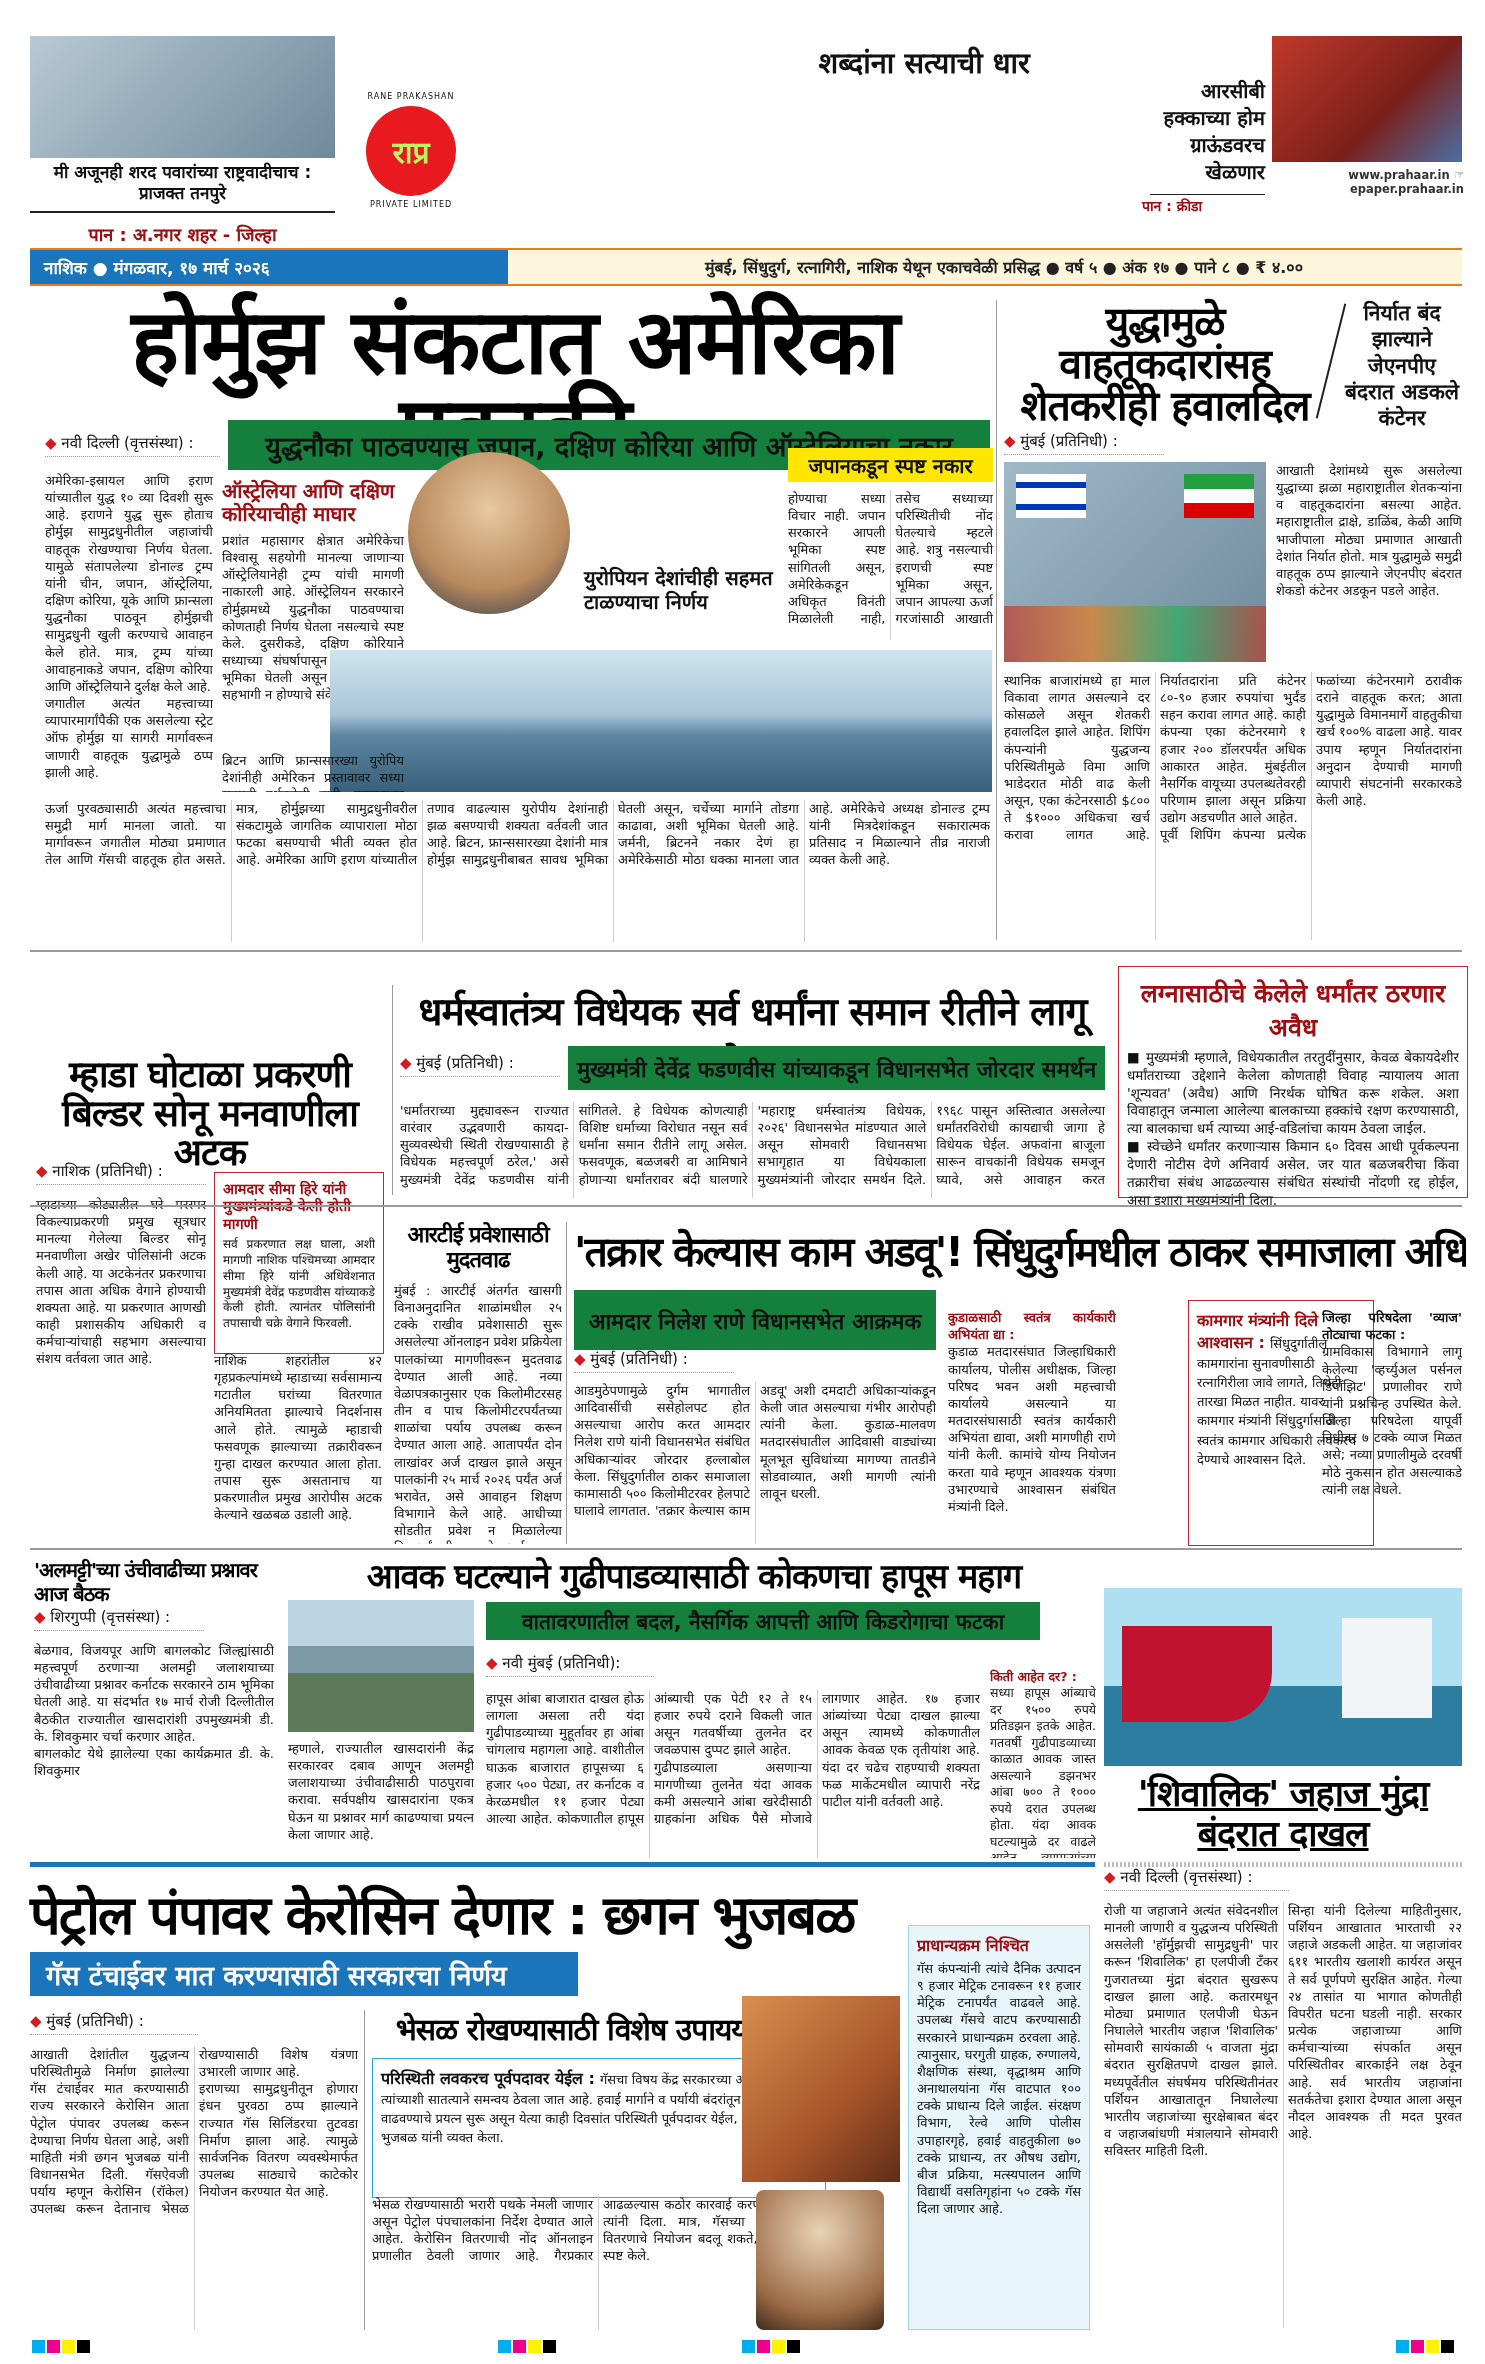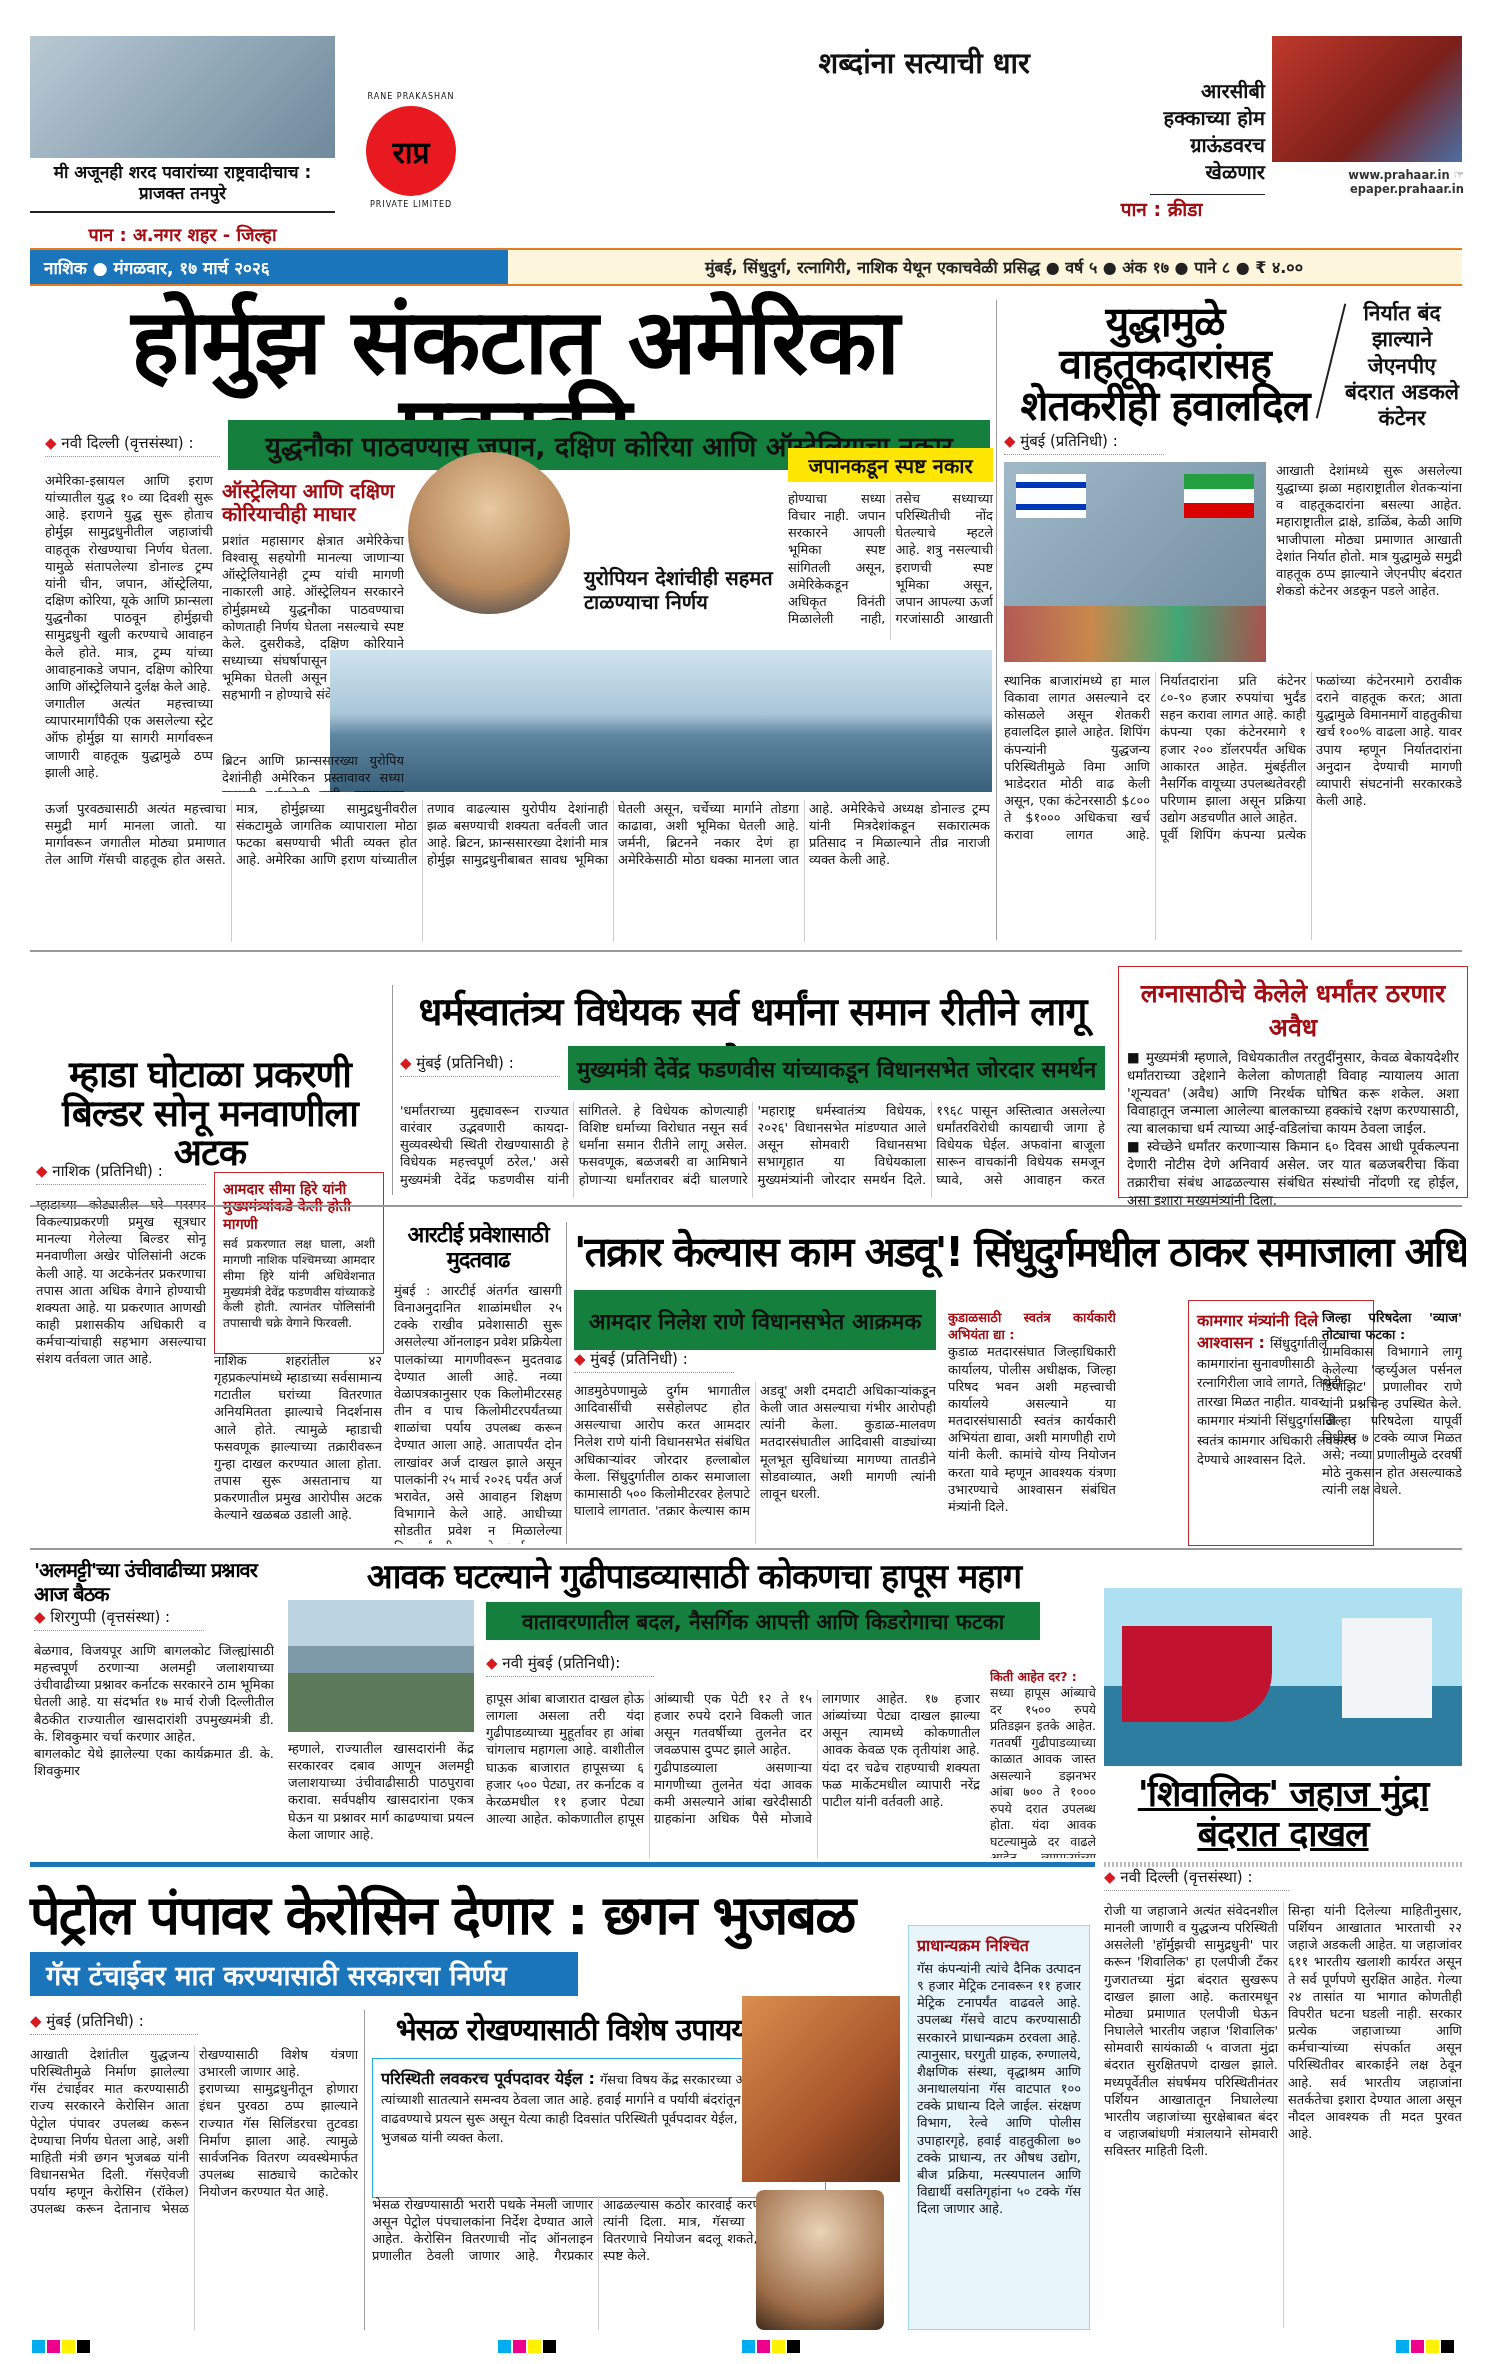--- a/index.html
+++ b/index.html
@@ -28,27 +28,27 @@
 
 <div id="page">
 
   <div class="abs ph" style="left:30px;top:36px;width:305px;height:122px;"></div>
   <div class="abs" style="left:30px;top:162px;width:305px;font-size:17px;font-weight:bold;text-align:center;line-height:1.25;border-bottom:2px solid #222;padding-bottom:6px;">मी अजूनही शरद पवारांच्या राष्ट्रवादीचाच : प्राजक्त तनपुरे</div>
   <div class="abs redhead" style="left:30px;top:222px;width:305px;font-size:18px;text-align:center;">पान : अ.नगर शहर - जिल्हा</div>
 
   <div class="abs" style="left:690px;top:42px;width:340px;font-size:29px;font-weight:bold;text-align:right;">शब्दांना सत्याची धार</div>
 
   <div class="abs" style="left:352px;top:92px;width:118px;height:118px;">
-    <div class="abs" style="left:14px;top:14px;width:90px;height:90px;border-radius:50%;background:#e8191f;display:flex;align-items:center;justify-content:center;color:#000000;font-weight:bold;font-size:30px;">राप्र</div>
+    <div class="abs" style="left:14px;top:14px;width:90px;height:90px;border-radius:50%;background:#e8191f;display:flex;align-items:center;justify-content:center;color:#bef264;font-weight:bold;font-size:30px;">राप्र</div>
     <div class="abs" style="left:0;top:0;width:118px;text-align:center;font-size:8px;letter-spacing:1px;color:#111;">RANE PRAKASHAN</div>
     <div class="abs" style="left:0;top:108px;width:118px;text-align:center;font-size:8px;letter-spacing:1px;color:#111;">PRIVATE LIMITED</div>
   </div>
 
   <div class="abs" style="left:1150px;top:78px;width:115px;font-size:20px;font-weight:bold;text-align:right;line-height:1.35;border-bottom:1.5px solid #222;padding-bottom:8px;">आरसीबी हक्काच्या होम ग्राऊंडवरच खेळणार</div>
-  <div class="abs redhead" style="left:1104px;top:196px;width:115px;font-size:19px;text-align:center;">पान : क्रीडा</div>
+  <div class="abs redhead" style="left:1142px;top:196px;width:115px;font-size:14px;text-align:left;">पान : क्रीडा</div>
   <div class="abs ph" style="left:1272px;top:36px;width:190px;height:126px;background:linear-gradient(135deg,#c0392b,#7b1f1a 60%,#4a6fa5);"></div>
   <div class="abs" style="left:1272px;top:168px;width:192px;font-size:11.5px;font-weight:bold;color:#333;text-align:right;">
     <span>www.prahaar.in</span>
     <span>☞</span>
     <span>epaper.prahaar.in</span>
   </div>
 
   <div class="abs" style="left:30px;top:248px;width:1432px;height:34px;background:#fdf5dc;border-top:2px solid #e87a22;border-bottom:2px solid #e87a22;">
     <div class="abs" style="left:0;top:0;width:478px;height:100%;background:#1b75bb;color:#fff;font-weight:bold;font-size:17px;display:flex;align-items:center;padding-left:14px;box-sizing:border-box;">नाशिक ● मंगळवार, १७ मार्च २०२६</div>
     <div class="abs" style="left:478px;top:0;width:954px;height:100%;display:flex;align-items:center;justify-content:center;font-weight:bold;font-size:16px;color:#222;padding-left:19px;">मुंबई, सिंधुदुर्ग, रत्नागिरी, नाशिक येथून एकाचवेळी प्रसिद्ध ● वर्ष ५ ● अंक १७ ● पाने ८ ● ₹ ४.००</div>

